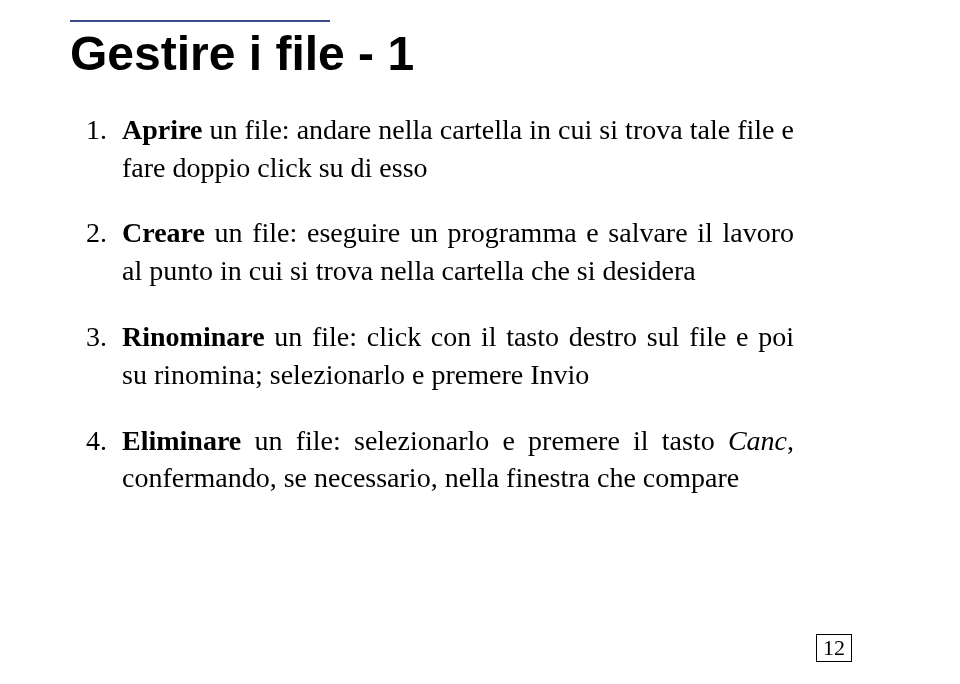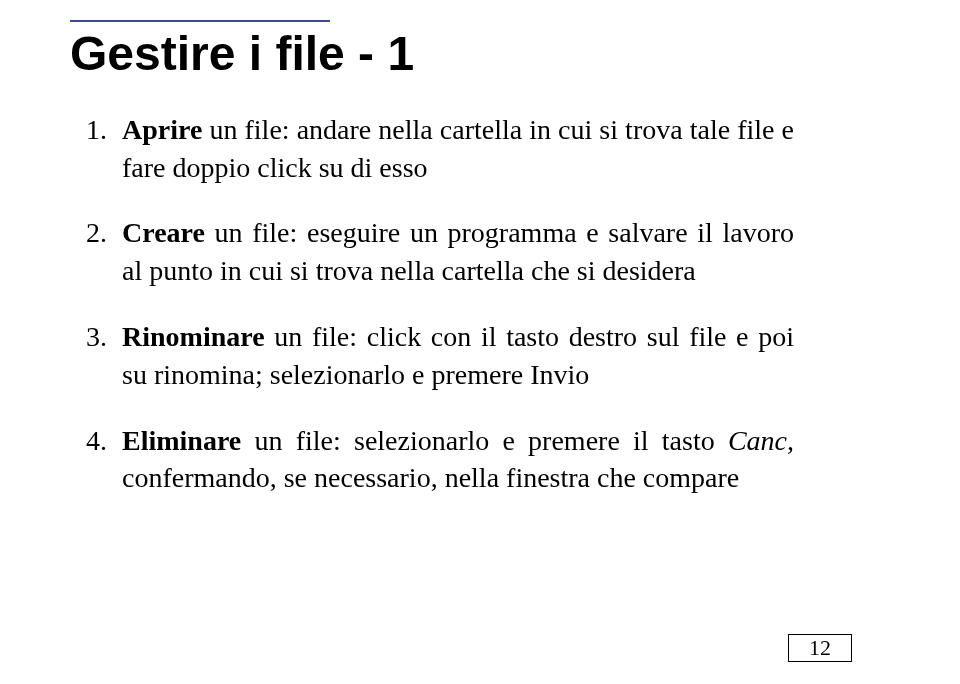--- a/index.html
+++ b/index.html
@@ -51,21 +51,21 @@
     top: 0;
     font-size: 28px;
   }
   .bold { font-weight: bold; }
   .italic { font-style: italic; }
   .page-number {
     position: absolute;
     right: 28px;
     bottom: 22px;
     border: 1px solid #000;
-    padding: 2px 20px;
+    padding: 2px 6px;
     font-family: "Times New Roman", serif;
     font-size: 22px;
     line-height: 1;
   }
 </style>
 </head>
 <body>
 
 <div class="page">
 

